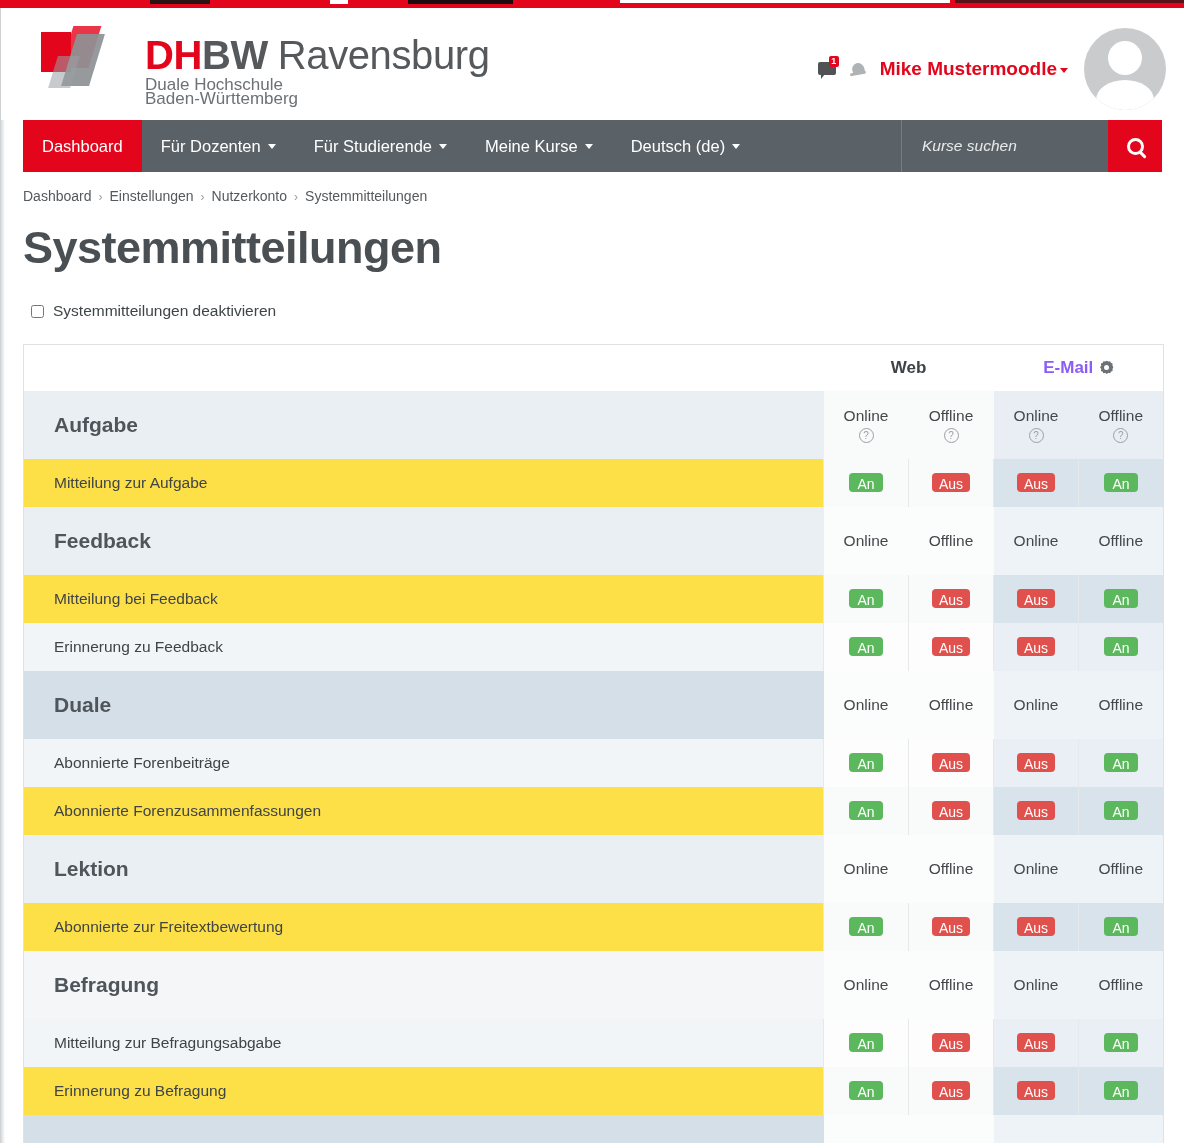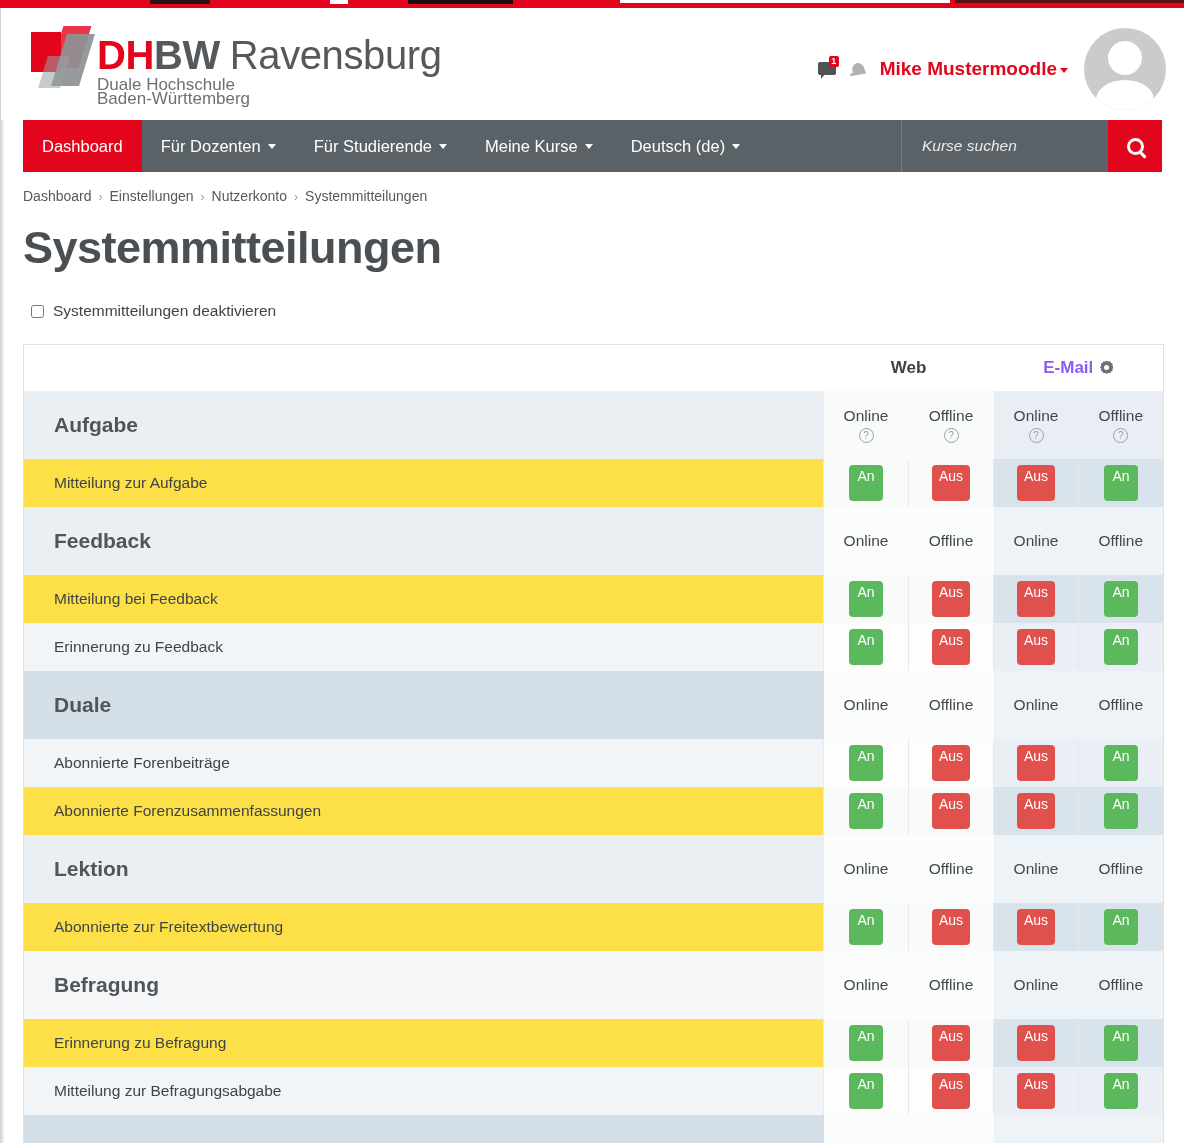--- a/index.html
+++ b/index.html
@@ -26,21 +26,21 @@
     background:#ffffff;
     border-left:1px solid #cfd3d6;
     overflow:hidden;
   }
   .edge-shadow { position:absolute; top:0; left:0; width:4px; height:1135px;
     background:linear-gradient(to right,#d8dadb,#ffffff); }
 
   
   .header { position:relative; height:112px; background:#ffffff; }
 
-  .logo-wrap { position:absolute; left:22px; top:18px; display:flex; align-items:flex-start; }
+  .logo-wrap { position:absolute; left:32px; top:18px; display:flex; align-items:flex-start;gap:38px; }
   .logo-mark { position:relative; width:64px; height:72px; margin-right:10px; }
   .lm-1 { position:absolute; left:8px; top:6px; width:30px; height:40px; background:#e3051b; }
   .lm-2 { position:absolute; left:34px; top:0px; width:28px; height:42px; background:#e3051b; opacity:.80;
           transform:skewX(-17deg); }
   .lm-3 { position:absolute; left:36px; top:8px; width:28px; height:52px; background:#8d9195; opacity:.92;
           transform:skewX(-17deg); }
   .lm-4 { position:absolute; left:20px; top:30px; width:22px; height:32px; background:#9aa0a4; opacity:.55;
           transform:skewX(-17deg); }
 
   .logo-text { padding-top:8px; }
@@ -140,21 +140,21 @@
   tr.prow td { height:48px; }
   tr.prow .p-name { padding-left:30px; font-size:15.5px; color:#3f4447; }
   tr.prow.dark .p-name  { background:#fde047; }
   tr.prow.light .p-name { background:#f2f5f7; }
   tr.prow .p-cell { text-align:center; border-left:1px solid #e6e9eb; }
   tr.prow.dark  .p-cell.web   { background:#f9fafa; }
   tr.prow.dark  .p-cell.email { background:#d8e3eb; }
   tr.prow.light .p-cell.web   { background:#fdfdfd; }
   tr.prow.light .p-cell.email { background:#e9eff4; }
 
-  .toggle { display:inline-block; min-width:34px; padding:4px 7px 17px 7px; border-radius:4px;
+  .toggle { display:inline-block; min-width:34px; padding:4px 7px 0 7px; border-radius:4px;
     color:#ffffff; font-size:14px; line-height:15px; cursor:pointer; }
   .toggle.on  { background:#5cb85c; }
   .toggle.off { background:#e0504c; }
 </style>
 </head>
 <body>
 
 <div class="top-strip">
   <div class="dark-a"></div>
   <div class="dark-b"></div>
@@ -335,29 +335,29 @@
           <td class="p-cell email"><span class="toggle on">An</span></td>
         </tr>
 
         <tr class="section">
           <td class="sec-name alt">Befragung</td>
           <td class="sub-head web-lt">Online</td>
           <td class="sub-head web-lt">Offline</td>
           <td class="sub-head email-lt">Online</td>
           <td class="sub-head email-lt">Offline</td>
         </tr>
-        <tr class="prow dark">
-          <td class="p-name">Erinnerung zu Befragung</td>
-          <td class="p-cell web"><span class="toggle on">An</span></td>
-          <td class="p-cell web"><span class="toggle off">Aus</span></td>
-          <td class="p-cell email"><span class="toggle off">Aus</span></td>
-          <td class="p-cell email"><span class="toggle on">An</span></td>
-        </tr>
         <tr class="prow light">
           <td class="p-name">Mitteilung zur Befragungsabgabe</td>
+          <td class="p-cell web"><span class="toggle on">An</span></td>
+          <td class="p-cell web"><span class="toggle off">Aus</span></td>
+          <td class="p-cell email"><span class="toggle off">Aus</span></td>
+          <td class="p-cell email"><span class="toggle on">An</span></td>
+        </tr>
+        <tr class="prow dark">
+          <td class="p-name">Erinnerung zu Befragung</td>
           <td class="p-cell web"><span class="toggle on">An</span></td>
           <td class="p-cell web"><span class="toggle off">Aus</span></td>
           <td class="p-cell email"><span class="toggle off">Aus</span></td>
           <td class="p-cell email"><span class="toggle on">An</span></td>
         </tr>
 
         <tr class="section">
           <td class="sec-name blu"></td>
           <td class="sub-head web-lt"></td>
           <td class="sub-head web-lt"></td>

